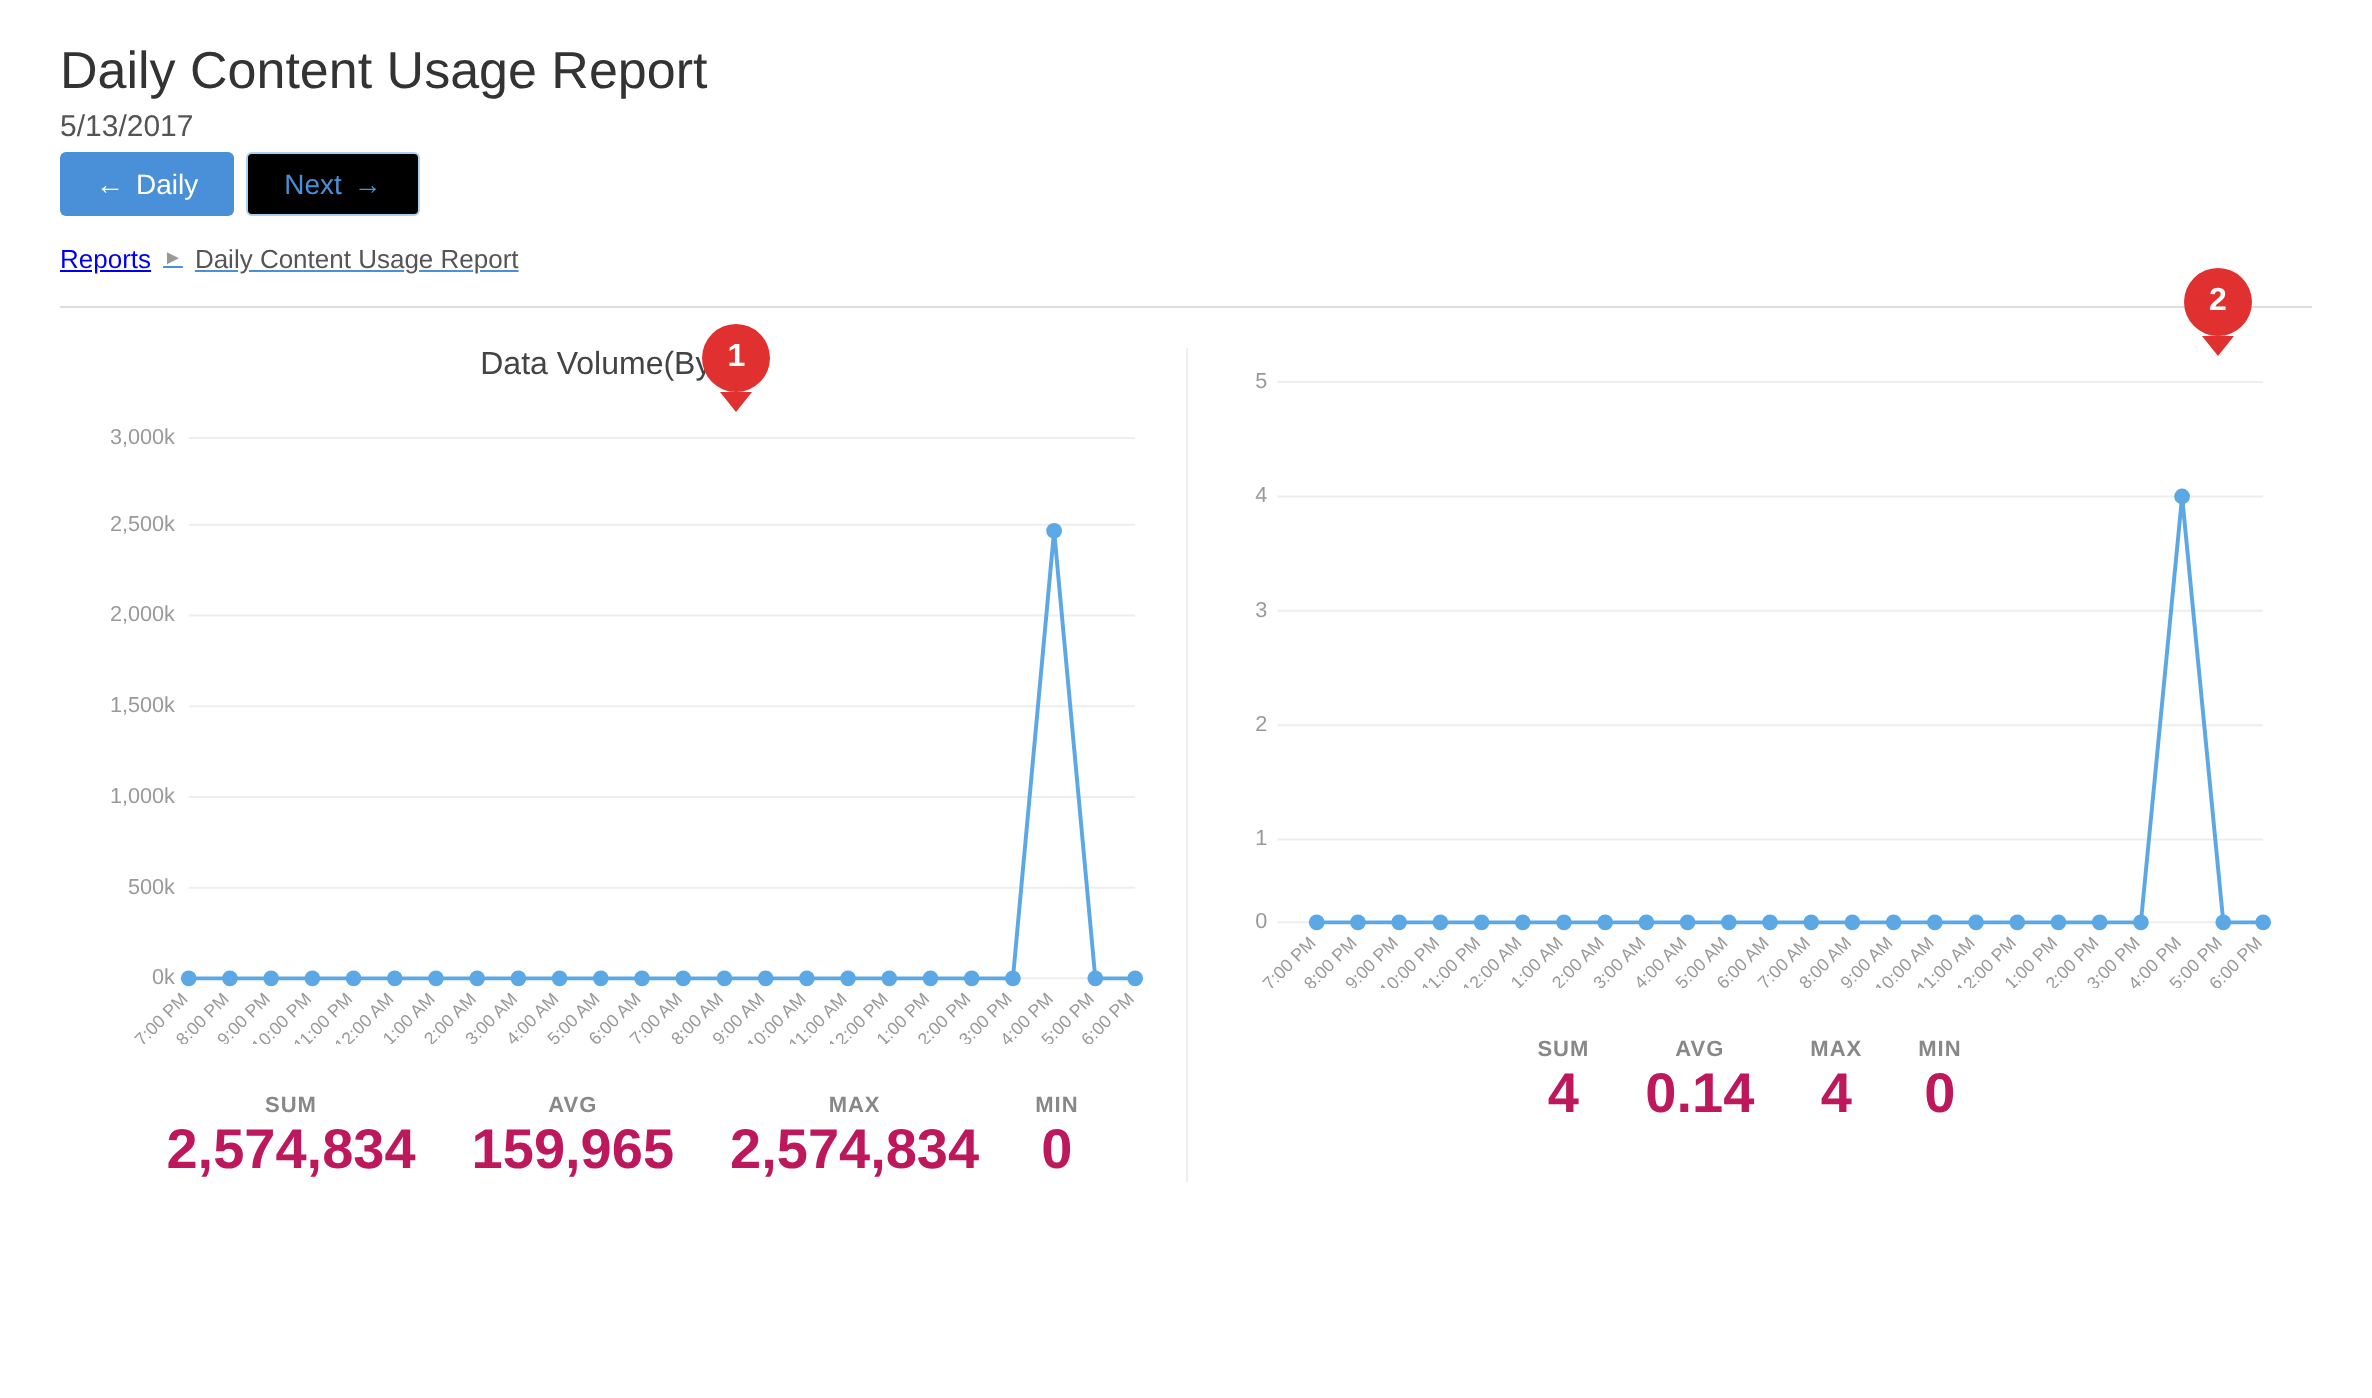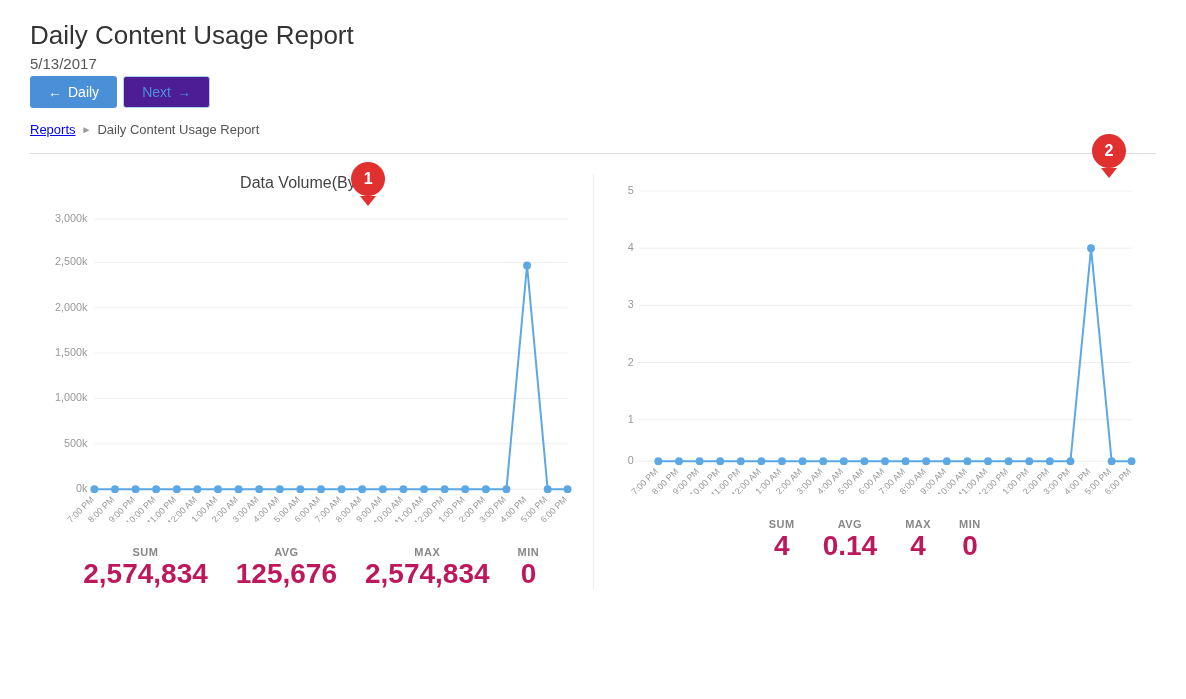--- a/index.html
+++ b/index.html
@@ -3,23 +3,23 @@
   <meta charset="utf-8">
   <style>
     * { box-sizing: border-box; margin: 0; padding: 0; }
     body { font-family: 'Segoe UI', Arial, sans-serif; background: #fff; color: #333; padding: 20px 30px; }
 
     h1 { font-size: 26px; font-weight: 300; color: #333; margin-bottom: 4px; }
     .date-label { font-size: 15px; color: #555; margin-bottom: 4px; }
 
     .nav-buttons { display: flex; gap: 6px; margin-bottom: 14px; }
     .btn-prev { background: #4a90d9; color: #fff; border: none; padding: 7px 18px; border-radius: 3px; cursor: pointer; display: flex; align-items: center; gap: 6px; font-size: 14px; }
-    .btn-next { background: #4c1d95; color: #4a90d9; border: 1px solid #b0cfe8; padding: 7px 18px; border-radius: 3px; cursor: pointer; display: flex; gap: 6px; font-size: 14px; }
-
-    .breadcrumb { display: flex; align-items: center; gap: 6px; font-size: 13px; color: #4a90d9; margin-bottom: 16px; }
+    .btn-next { background: #000000; color: #4a90d9; border: 1px solid #b0cfe8; padding: 7px 18px; border-radius: 3px; cursor: pointer; display: flex; gap: 6px; font-size: 14px; }
+
+    .breadcrumb { display: flex; align-items: center; gap: 6px; font-size: 13px; color: #4a90d9; margin-bottom: 16px; text-decoration: underline; }
     .breadcrumb-sep { color: #999; font-size: 10px; }
     .breadcrumb-current { color: #555; }
 
     .divider { border: none; border-top: 1px solid #ddd; margin-bottom: 20px; }
 
     .charts-container { display: flex; gap: 0; }
     .chart-panel { flex: 1; position: relative; padding: 0 20px; }
     .chart-panel + .chart-panel { border-left: 1px solid #eee; }
 
     .chart-title { text-align: center; font-size: 16px; font-weight: 400; color: #444; margin-bottom: 10px; }
@@ -160,21 +160,21 @@
       </svg>
     </div>
 
     <div class="stats-row">
       <div class="stat-item">
         <div class="stat-label">SUM</div>
         <div class="stat-value">2,574,834</div>
       </div>
       <div class="stat-item">
         <div class="stat-label">AVG</div>
-        <div class="stat-value">125,676</div>
+        <div class="stat-value">159,965</div>
       </div>
       <div class="stat-item">
         <div class="stat-label">MAX</div>
         <div class="stat-value">2,574,834</div>
       </div>
       <div class="stat-item">
         <div class="stat-label">MIN</div>
         <div class="stat-value">0</div>
       </div>
     </div>

